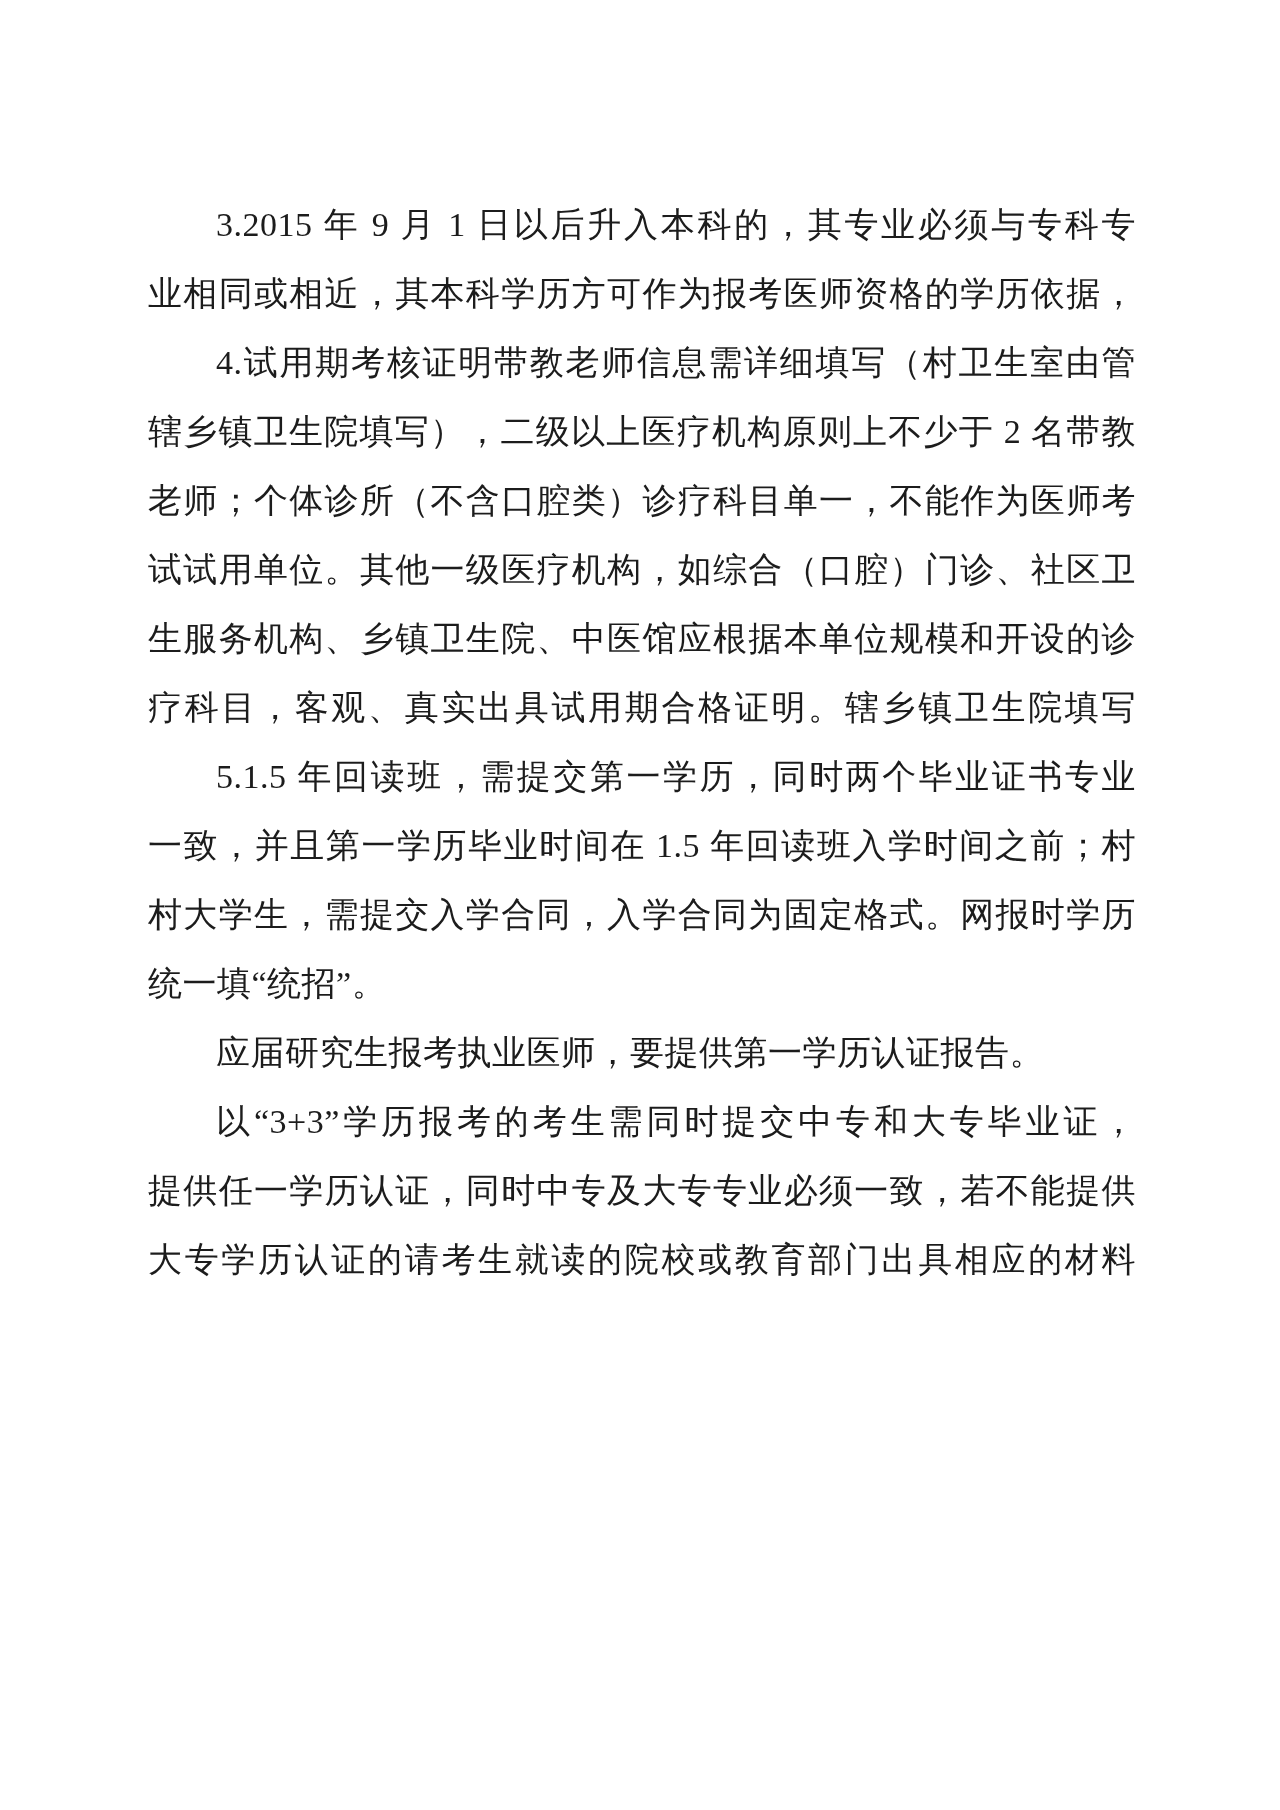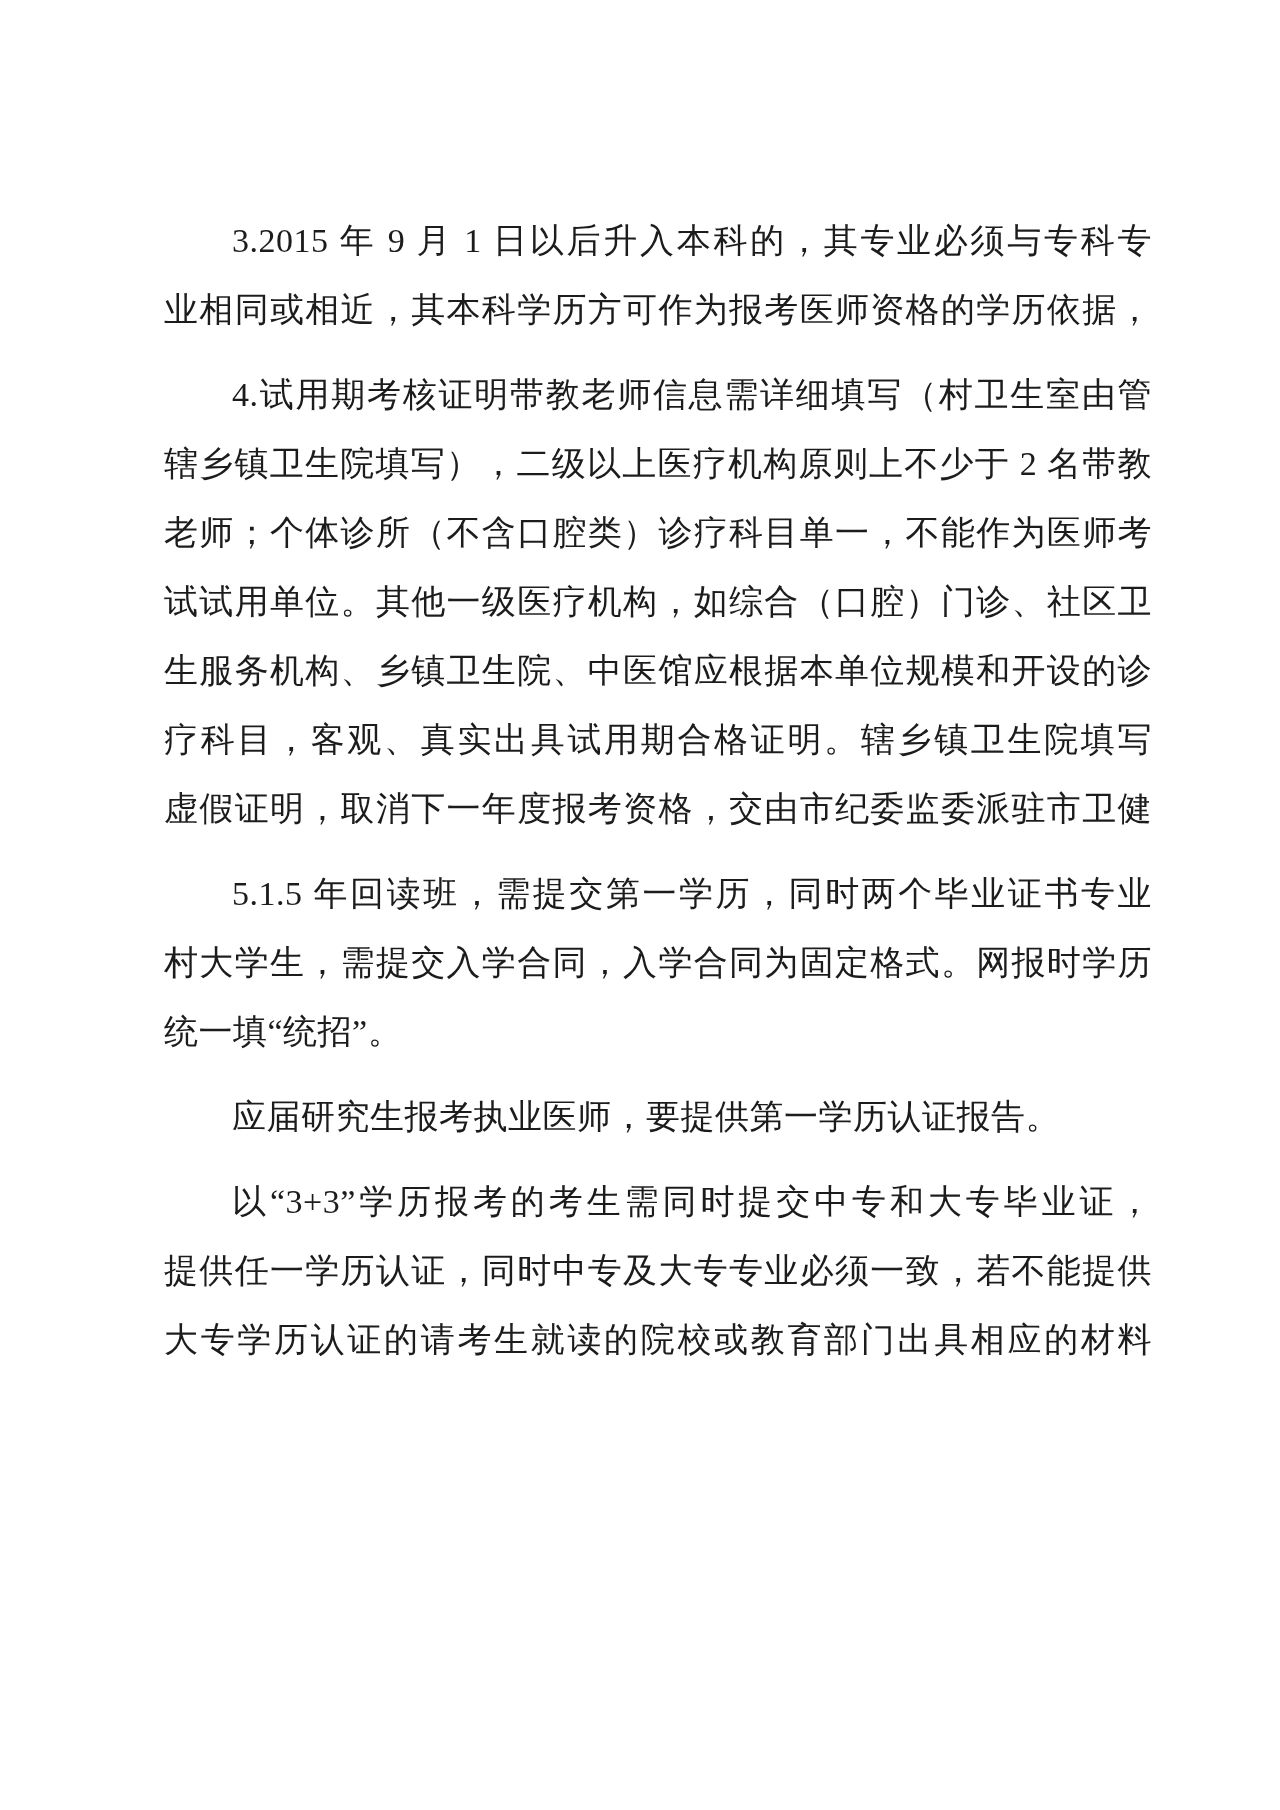--- a/index.html
+++ b/index.html
@@ -16,21 +16,21 @@
     box-sizing: border-box;
     width: 1280px;
     height: 1810px;
     background: #ffffff;
     padding: 190px 144px 0 148px;
     font-family: "Liberation Serif", "DejaVu Serif", serif;
     font-size: 34px;
     color: #1c1c1c;
   }
   .para {
-    margin: 16px;
+    margin: 0;
     padding: 0;
   }
   .line {
     width: 988px;
     height: 69px;
     line-height: 69px;
     text-align: justify;
     letter-spacing: 0.5px;
   }
   
@@ -52,25 +52,25 @@
     <div class="line fill">业相同或相近，其本科学历方可作为报考医师资格的学历依据，</div>
   </div>
 
   <div class="para">
     <div class="line indent fill">4.试用期考核证明带教老师信息需详细填写（村卫生室由管</div>
     <div class="line fill">辖乡镇卫生院填写），二级以上医疗机构原则上不少于 2 名带教</div>
     <div class="line fill">老师；个体诊所（不含口腔类）诊疗科目单一，不能作为医师考</div>
     <div class="line fill">试试用单位。其他一级医疗机构，如综合（口腔）门诊、社区卫</div>
     <div class="line fill">生服务机构、乡镇卫生院、中医馆应根据本单位规模和开设的诊</div>
     <div class="line fill">疗科目，客观、真实出具试用期合格证明。辖乡镇卫生院填写</div>
-    <div class="line fill">虚假证明，取消下一年度报考资格，交由市纪委监委派驻市卫健</div>
   </div>
 
   <div class="para">
     <div class="line indent fill">5.1.5 年回读班，需提交第一学历，同时两个毕业证书专业</div>
+    <div class="line fill">一致，并且第一学历毕业时间在 1.5 年回读班入学时间之前；村</div>
     <div class="line fill">村大学生，需提交入学合同，入学合同为固定格式。网报时学历</div>
     <div class="line">统一填“统招”。</div>
   </div>
 
   <div class="para">
     <div class="line indent">应届研究生报考执业医师，要提供第一学历认证报告。</div>
   </div>
 
   <div class="para">
     <div class="line indent fill">以“3+3”学历报考的考生需同时提交中专和大专毕业证，</div>

